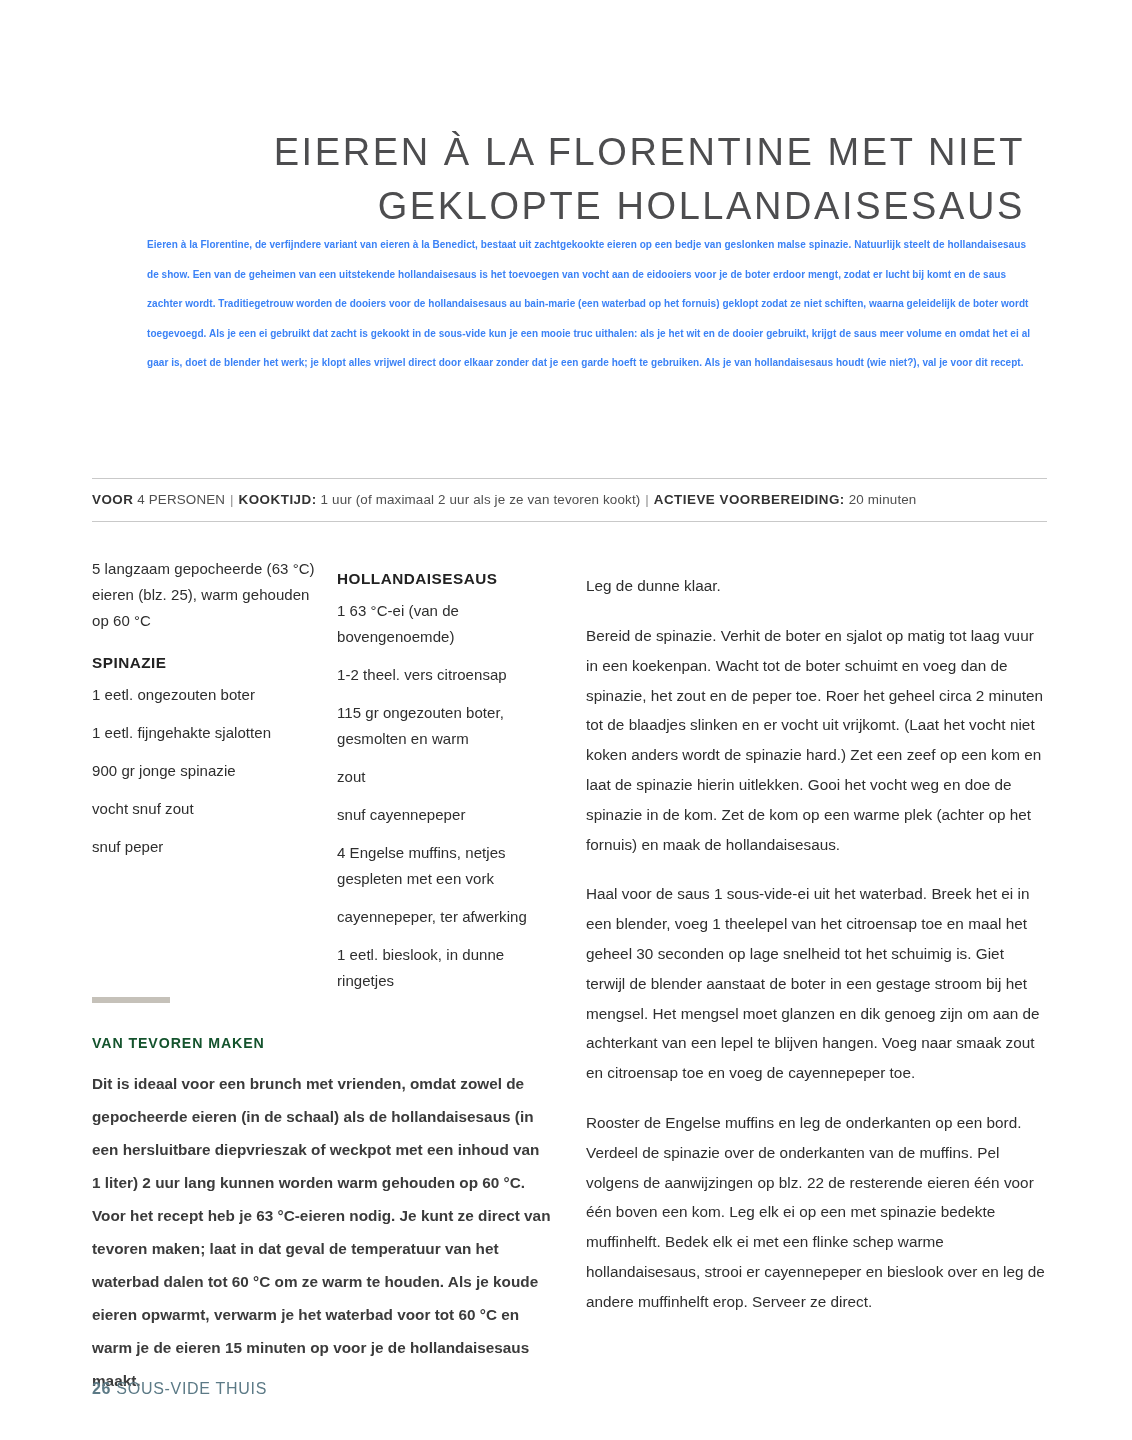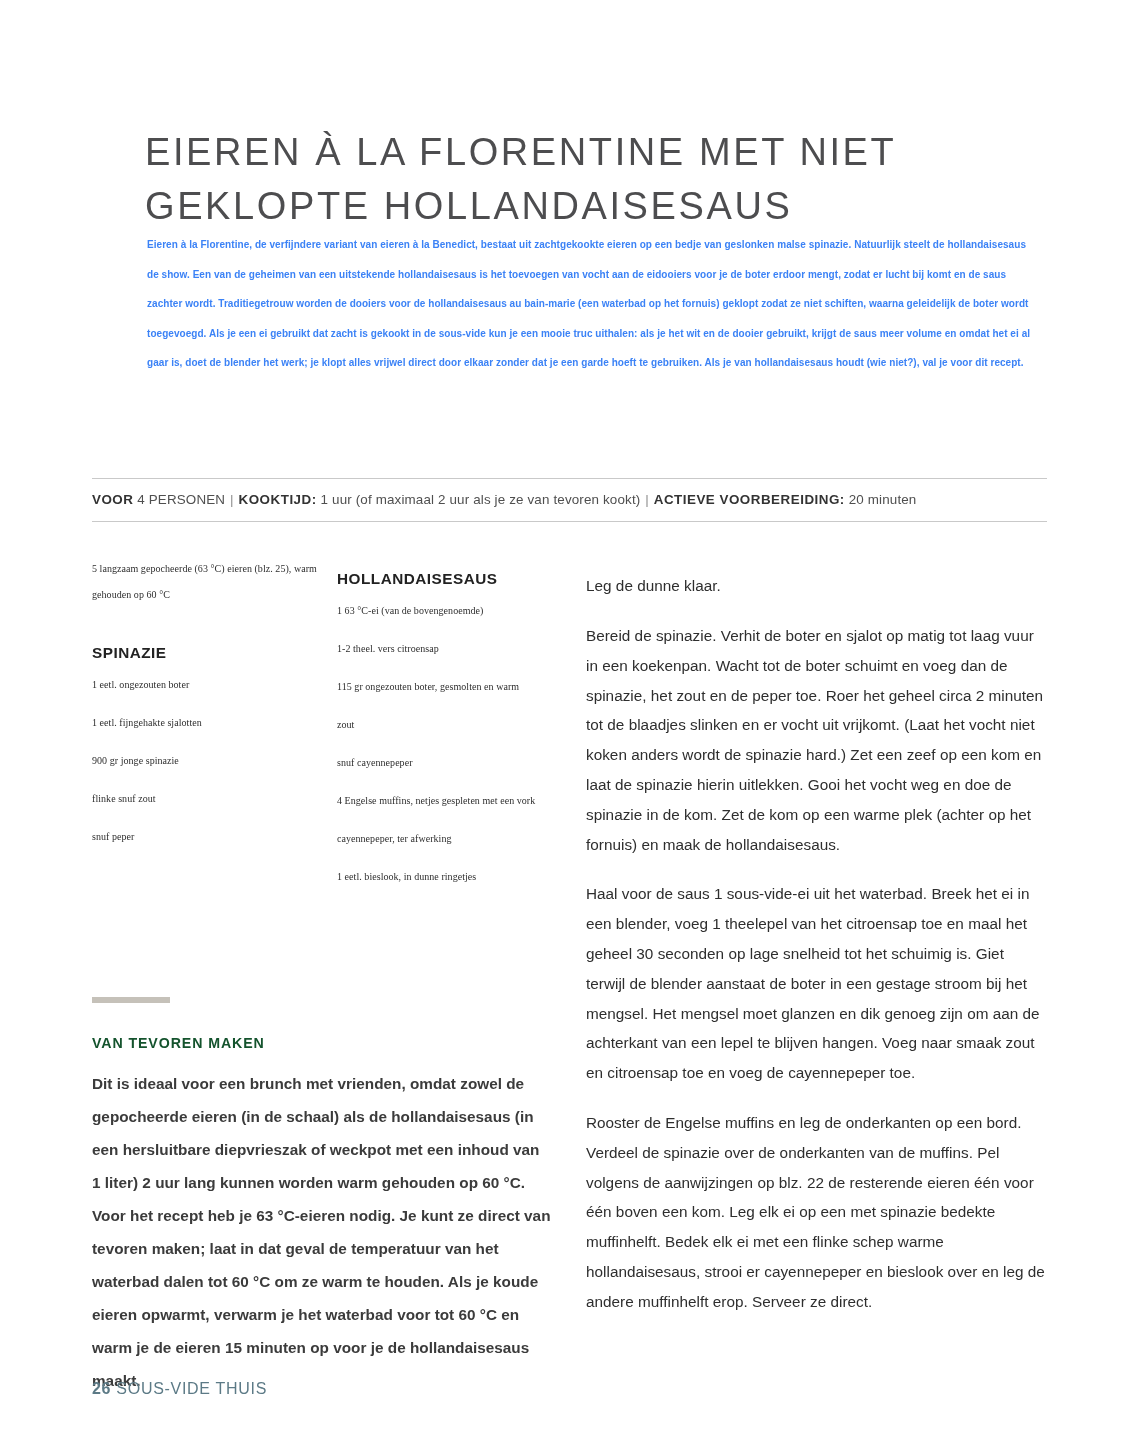--- a/index.html
+++ b/index.html
@@ -29,20 +29,21 @@
     left: 145px;
     top: 100px;
     width: 880px;
     font-size: 38px;
     line-height: 54px;
     letter-spacing: 2.6px;
     font-weight: 400;
     color: #4d4d4f;
     text-transform: uppercase;
     font-family: "Liberation Sans", sans-serif;
+    text-align: right;
   }
 
   
   .intro {
     position: absolute;
     left: 147px;
     top: 220px;
     width: 893px;
     font-size: 10px;
     line-height: 29.5px;
@@ -94,34 +95,33 @@
     width: 215px;
   }
   .col-steps {
     position: absolute;
     left: 586px;
     top: 556px;
     width: 460px;
   }
 
   .ing-item {
-    font-size: 10px;
+    font-size: 15px;
     line-height: 26px;
     color: #2e2e2e;
     margin-bottom: 12px;
     letter-spacing: 0.05px;
-    font-family: Liberation Serif, serif;
   }
   .ing-head {
     font-size: 15.3px;
     line-height: 26px;
     font-weight: 700;
     color: #222;
     letter-spacing: 0.5px;
-    margin-top: 32px;
+    margin-top: 16px;
     margin-bottom: 6px;
     text-transform: uppercase;
   }
   .ing-head.first { margin-top: 10px; }
 
   .step {
     font-size: 15.3px;
     line-height: 29.8px;
     color: #2e2e2e;
     margin-bottom: 20px;
@@ -195,21 +195,21 @@
   </div>
 
   <div class="rule rule-bot"></div>
 
   <div class="col-ing1">
       <div class="ing-item">5 langzaam gepocheerde (63 °C) eieren (blz. 25), warm gehouden op 60 °C</div>
       <div class="ing-head">SPINAZIE</div>
       <div class="ing-item">1 eetl. ongezouten boter</div>
       <div class="ing-item">1 eetl. fijngehakte sjalotten</div>
       <div class="ing-item">900 gr jonge spinazie</div>
-      <div class="ing-item">flinke snuf zout</div>
+      <div class="ing-item">vocht snuf zout</div>
       <div class="ing-item">snuf peper</div>
     </div>
 
   <div class="col-ing2">
       <div class="ing-head first">HOLLANDAISESAUS</div>
       <div class="ing-item">1 63 °C-ei (van de bovengenoemde)</div>
       <div class="ing-item">1-2 theel. vers citroensap</div>
       <div class="ing-item">115 gr ongezouten boter, gesmolten en warm</div>
       <div class="ing-item">zout</div>
       <div class="ing-item">snuf cayennepeper</div>

